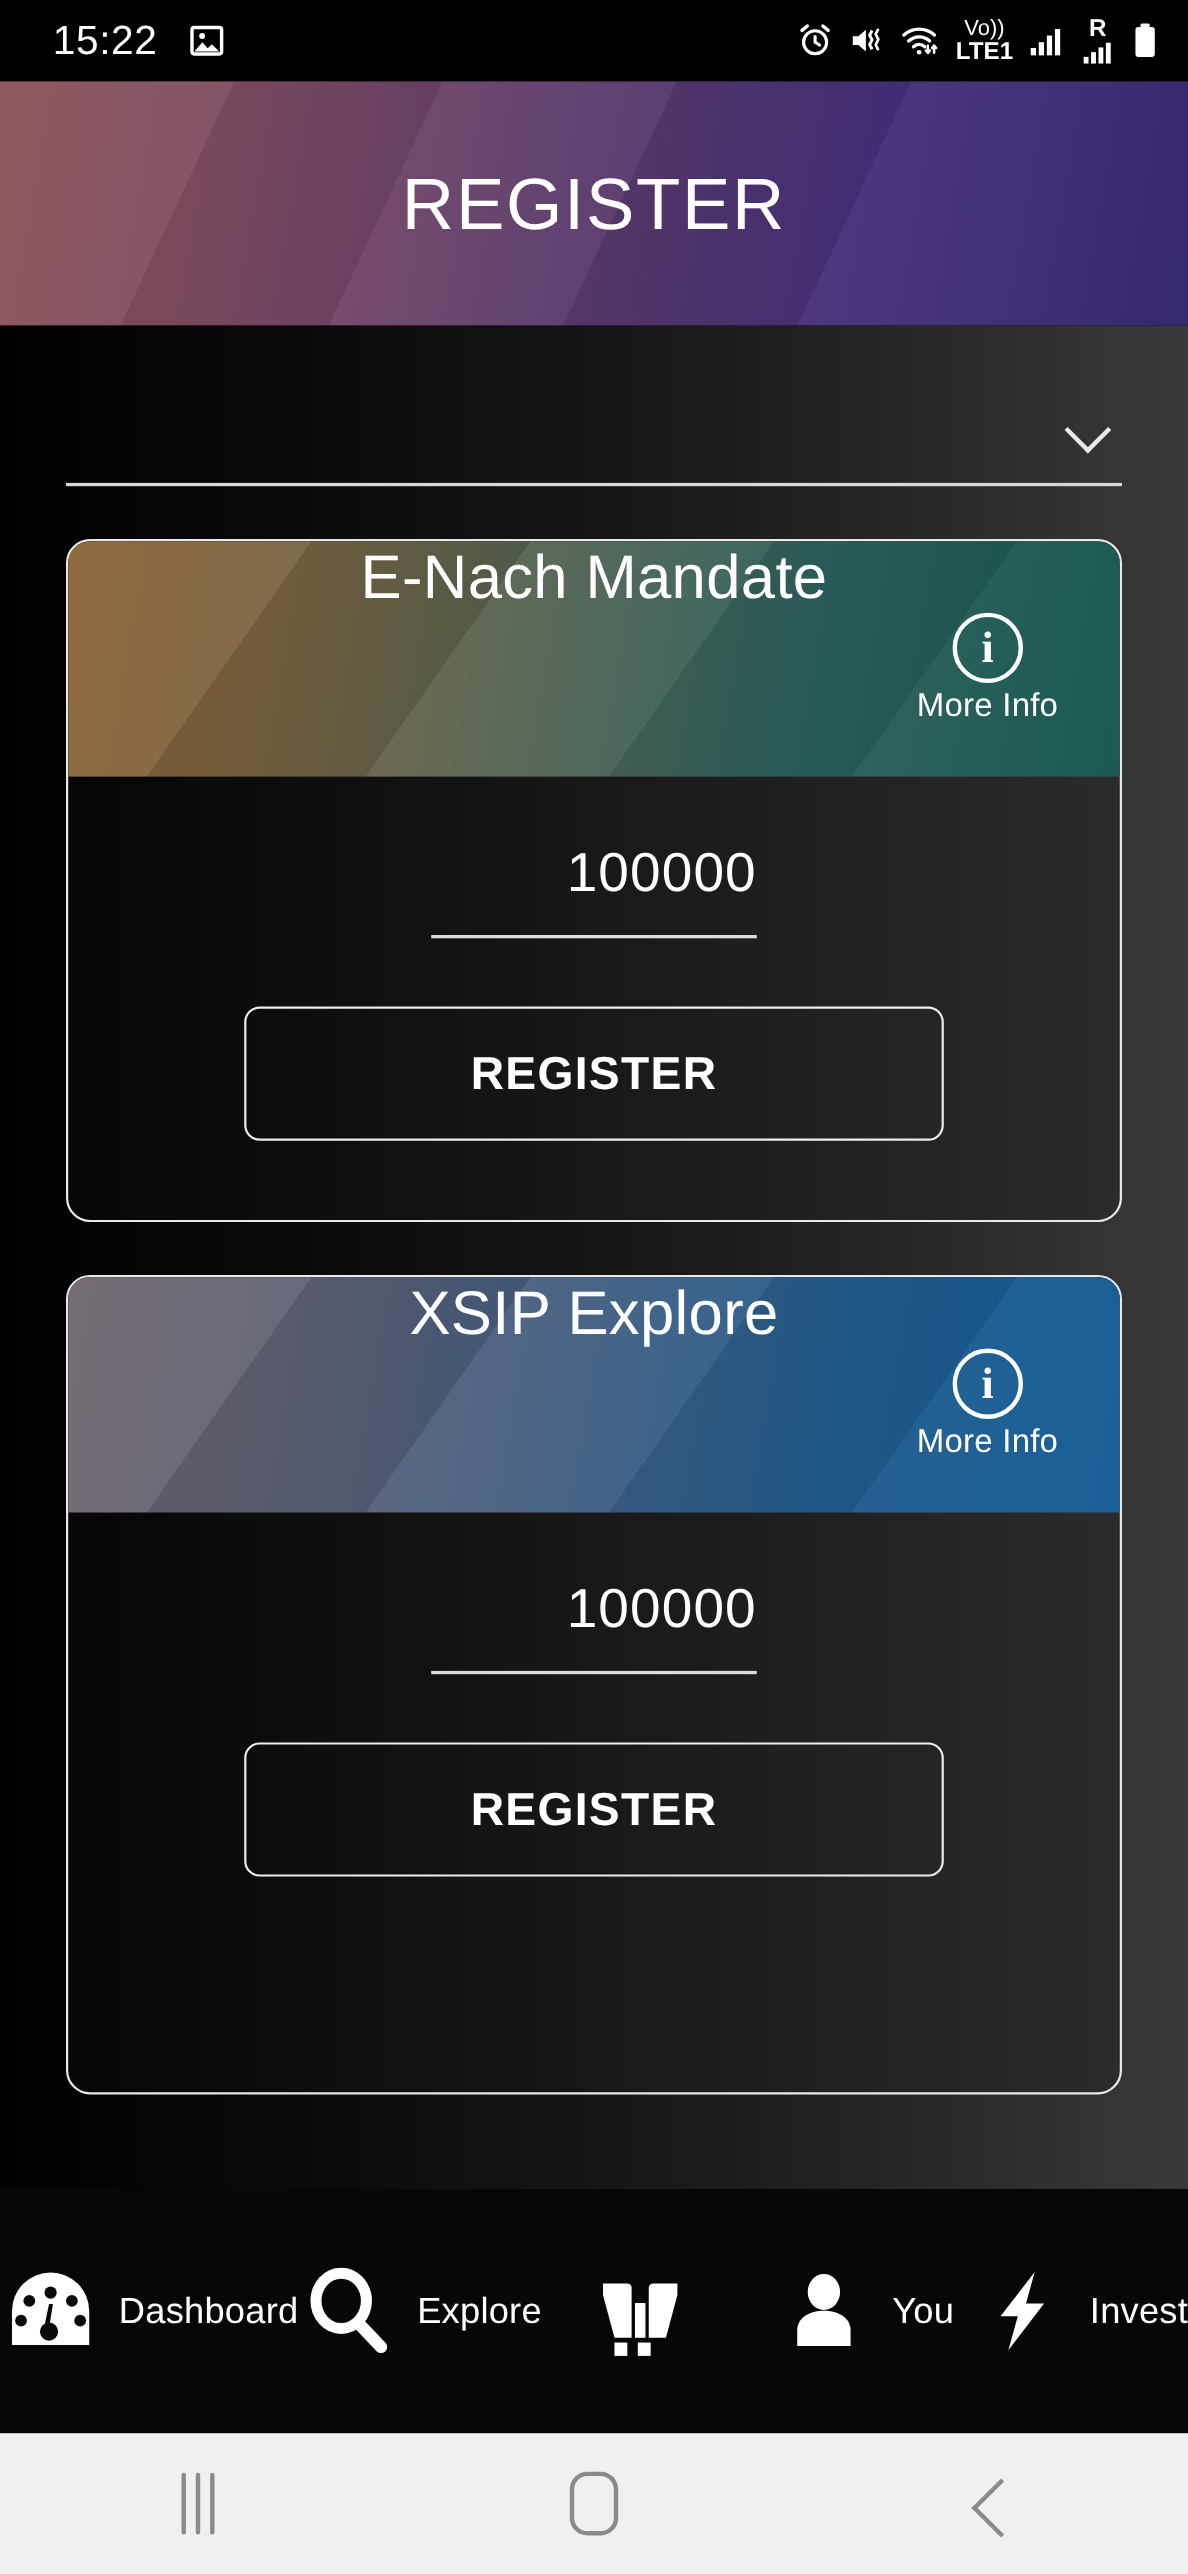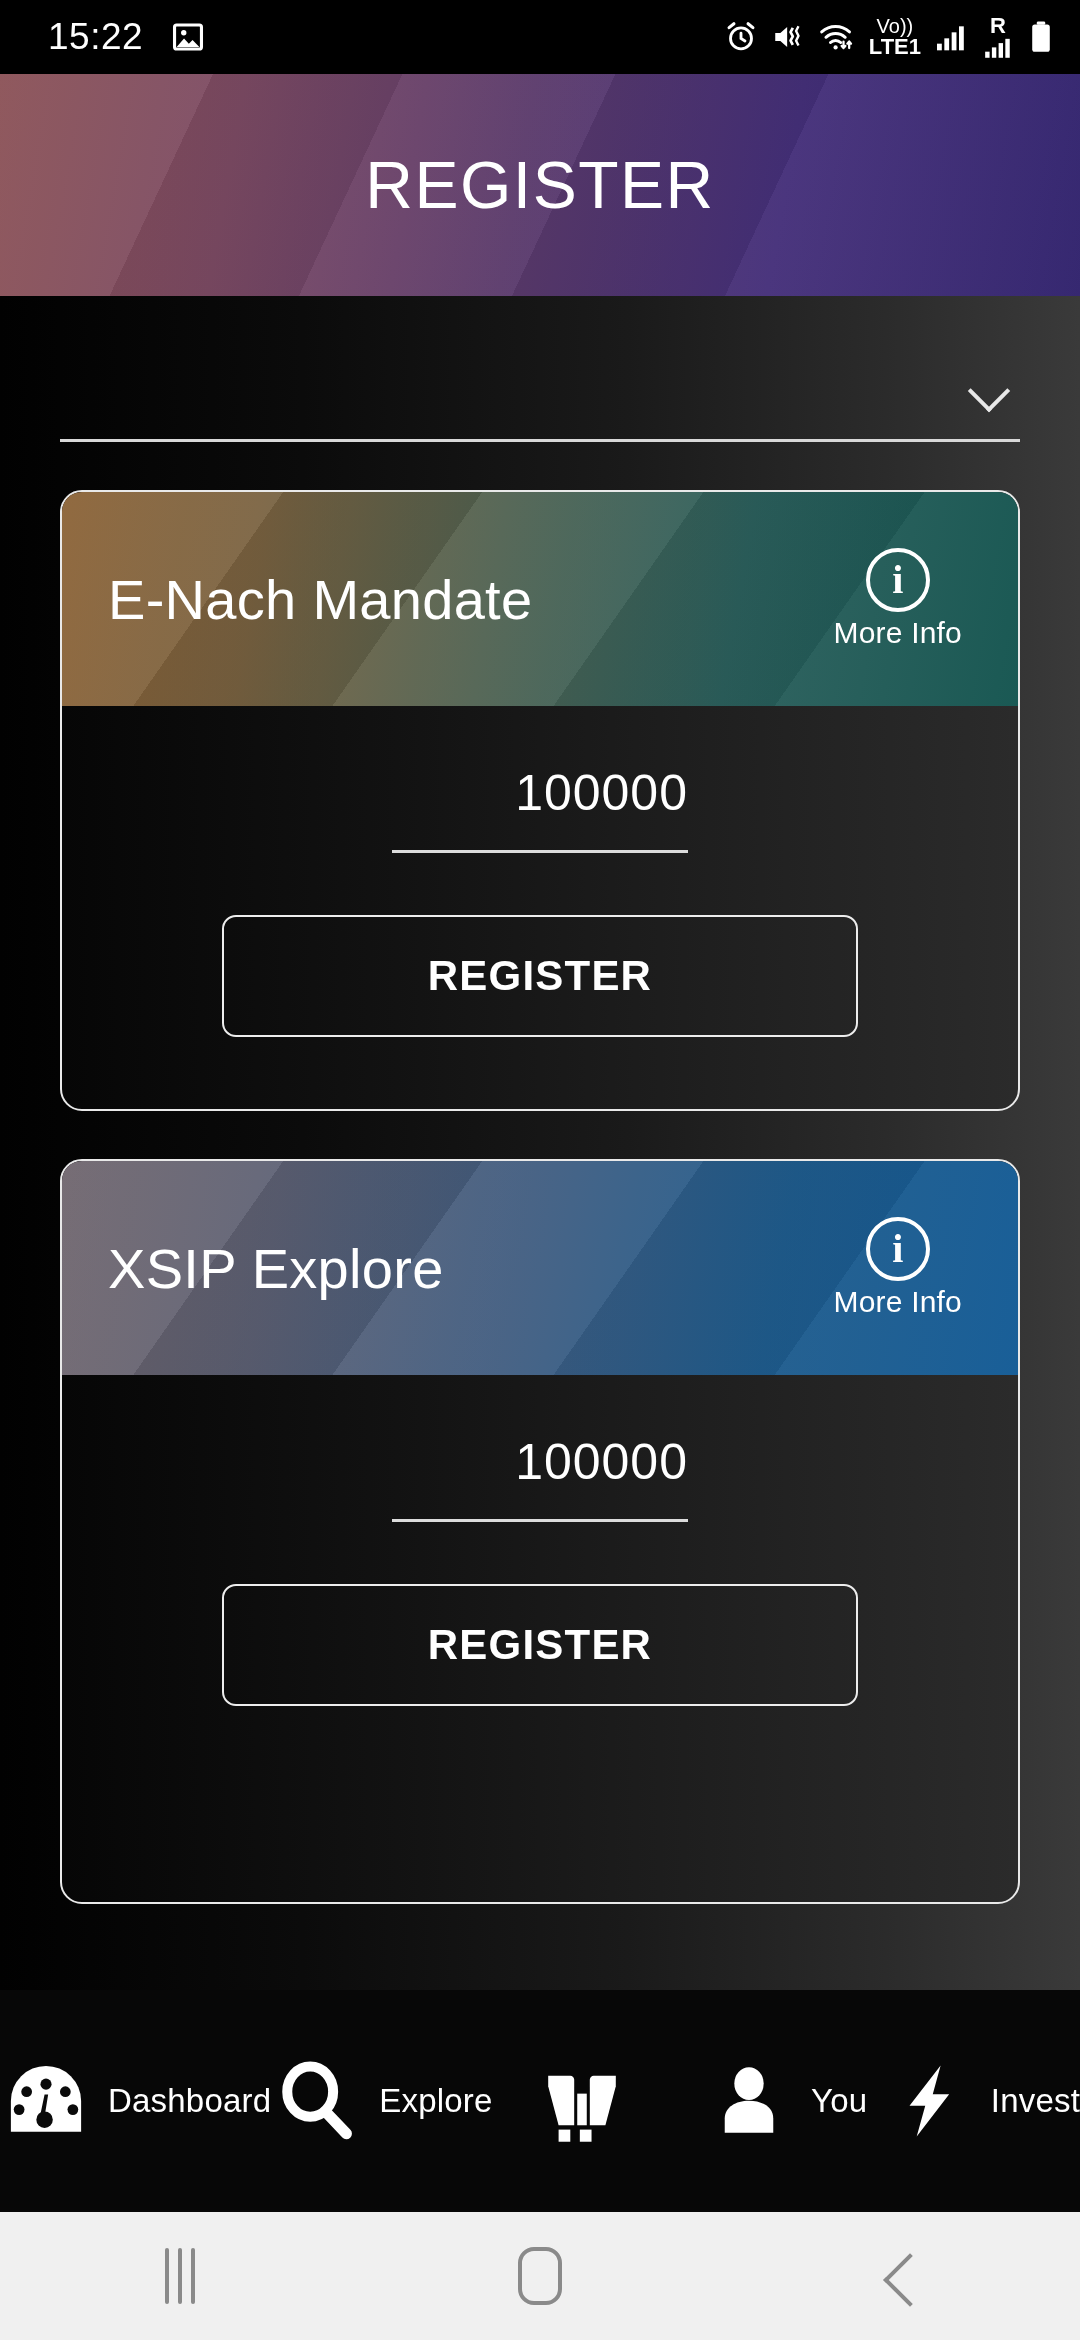--- a/index.html
+++ b/index.html
@@ -68,20 +68,21 @@
     border:2px solid #e9e9e9;
     border-radius:22px;
     overflow:hidden;
     background:linear-gradient(90deg,#060606 0%,#121212 35%,#1e1e1e 65%,#2b2b2b 100%);
   }
   .card-head {
     height:214px;
     position:relative;
     display:flex; align-items:center;
     padding:0 46px;
+    flex-direction:column;
   }
   .card-head::after{
     content:""; position:absolute; inset:0;
     background:linear-gradient(125deg, rgba(255,255,255,.06) 0 20%, rgba(0,0,0,.07) 20% 38%, rgba(255,255,255,.05) 38% 58%, rgba(0,0,0,.05) 58% 78%, rgba(255,255,255,.03) 78% 100%);
     pointer-events:none;
   }
   .card-head.enach{
     background:linear-gradient(100deg,#8a6134 0%,#7a6240 20%,#4f6150 45%,#2b5f5c 70%,#13544f 100%);
   }
   .card-head.xsip{

